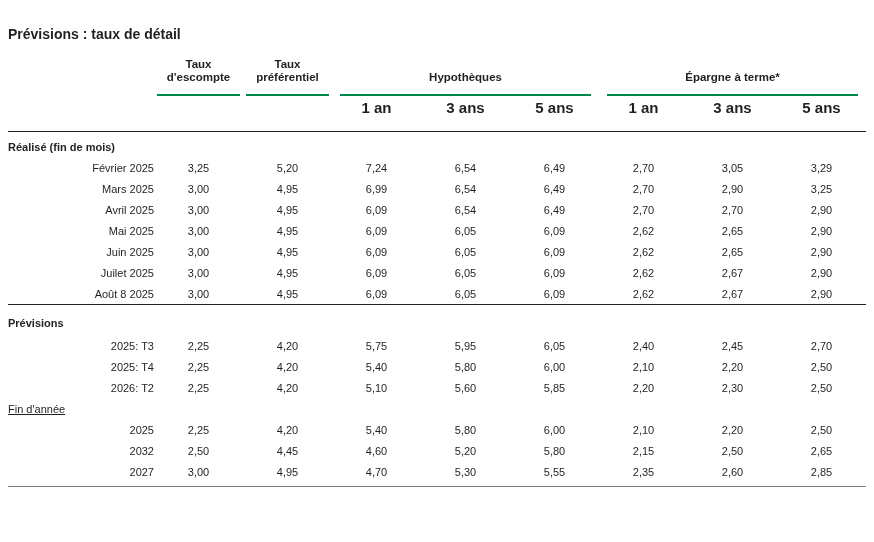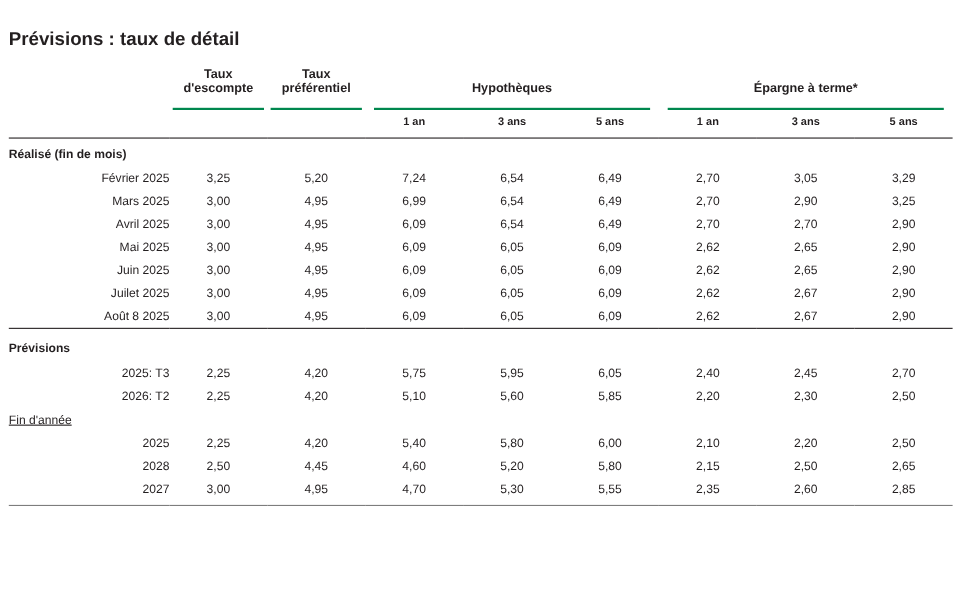--- a/index.html
+++ b/index.html
@@ -13,21 +13,21 @@
   .page { padding: 5px 8px 0 8px; }
 
   .title {
     color: #00874E;
     font-size: 17px;
     font-weight: bold;
     letter-spacing: 0.2px;
   }
   .subtitle {
     margin-top: 21px;
-    font-size: 17px;
+    font-size: 14px;
     font-weight: bold;
   }
 
   table.rates {
     border-collapse: collapse;
     table-layout: fixed;
     width: 858px;
     margin-top: 4px;
     border-bottom: 1px solid #7d7d7d;
   }
@@ -43,24 +43,24 @@
     font-size: 11.5px; line-height: 13px;
     text-align: center;
     padding-bottom: 10px;
     margin: 0 3px;
   }
   .grp-inner.one-line { margin: 0 8px; }
 
   tr.subhead th {
     border-bottom: 1.5px solid #231F20;
     height: 23px;
-    font-size: 10px;
+    font-size: 15px;
     text-align: center;
     vertical-align: middle;
-    padding-bottom: 2px;
+    padding-bottom: 12px;
   }
 
   tbody td { padding: 0; font-size: 11px; height: 21px; vertical-align: middle; }
   td.section-label { font-weight: bold; padding-top: 4px; }
   tr.top-rule td { border-top: 1.5px solid #231F20; padding-top: 6px; height: 24px; }
   td.subsection-label { text-decoration: underline; }
   td.rowlabel { text-align: right; }
   td.val { text-align: center; }
   tbody tr.last-row td { padding-bottom: 4px; }
 </style>
@@ -206,20 +206,31 @@
           <td class="val">2,25</td>
           <td class="val">4,20</td>
           <td class="val">5,75</td>
           <td class="val">5,95</td>
           <td class="val">6,05</td>
           <td class="val">2,40</td>
           <td class="val">2,45</td>
           <td class="val">2,70</td>
         </tr>
         <tr>
+          <td class="rowlabel">2025: T4</td>
+          <td class="val">2,25</td>
+          <td class="val">4,20</td>
+          <td class="val">5,40</td>
+          <td class="val">5,80</td>
+          <td class="val">6,00</td>
+          <td class="val">2,10</td>
+          <td class="val">2,20</td>
+          <td class="val">2,50</td>
+        </tr>
+        <tr>
           <td class="rowlabel">2026: T2</td>
           <td class="val">2,25</td>
           <td class="val">4,20</td>
           <td class="val">5,10</td>
           <td class="val">5,60</td>
           <td class="val">5,85</td>
           <td class="val">2,20</td>
           <td class="val">2,30</td>
           <td class="val">2,50</td>
         </tr>
@@ -231,21 +242,21 @@
           <td class="val">2,25</td>
           <td class="val">4,20</td>
           <td class="val">5,40</td>
           <td class="val">5,80</td>
           <td class="val">6,00</td>
           <td class="val">2,10</td>
           <td class="val">2,20</td>
           <td class="val">2,50</td>
         </tr>
         <tr>
-          <td class="rowlabel">2028</td>
+          <td class="rowlabel">2032</td>
           <td class="val">2,50</td>
           <td class="val">4,45</td>
           <td class="val">4,60</td>
           <td class="val">5,20</td>
           <td class="val">5,80</td>
           <td class="val">2,15</td>
           <td class="val">2,50</td>
           <td class="val">2,65</td>
         </tr>
         <tr class="last-row">

